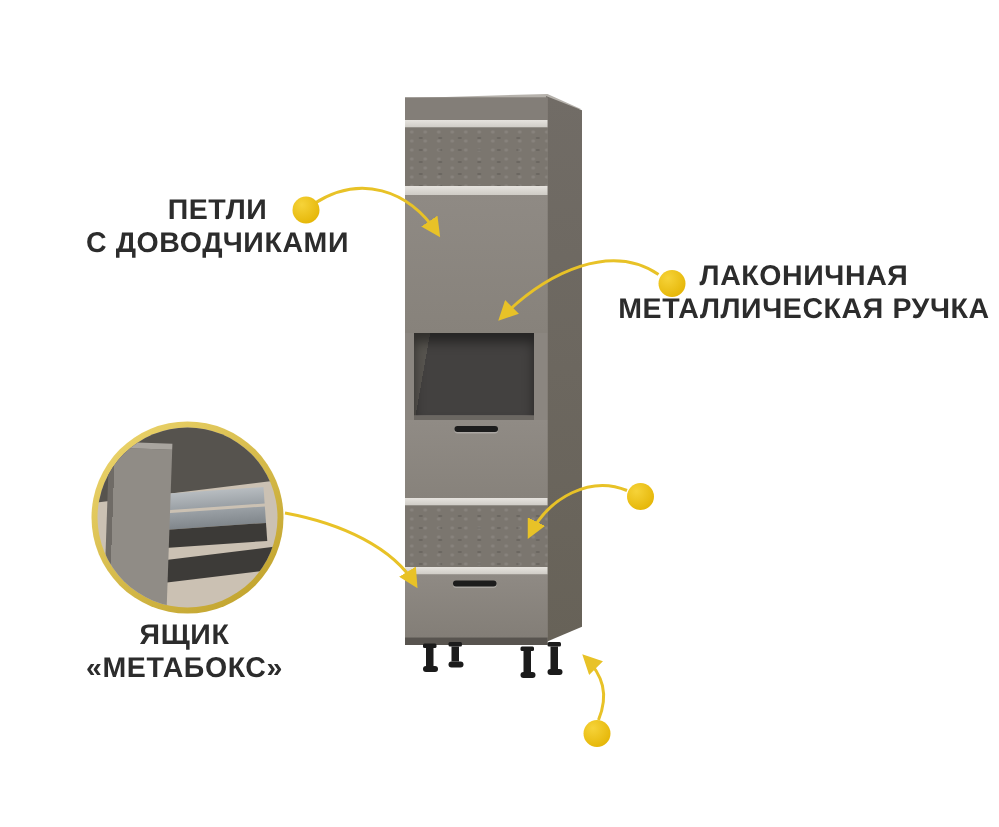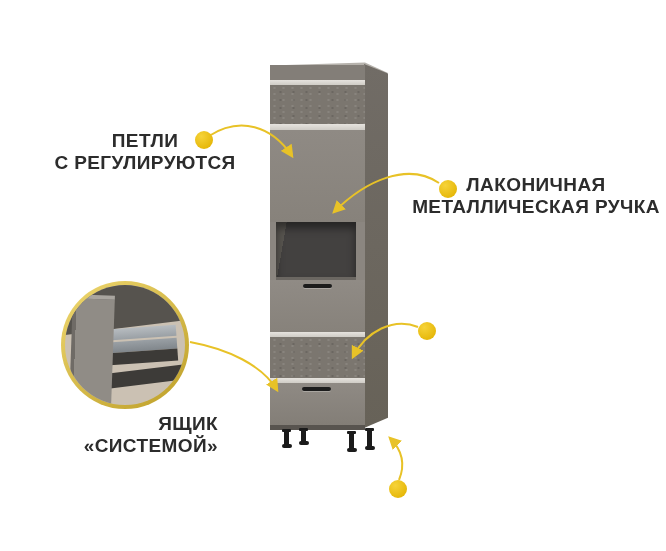--- a/index.html
+++ b/index.html
@@ -102,21 +102,21 @@
   }
 
   
   .label{
     position:absolute;color:var(--text);font-size:19px;line-height:22px;
     letter-spacing:0.4px;text-align:center;white-space:nowrap;
   }
   .lab-hinges{left:50px;top:130px;width:190px;}
   .lab-handle{left:410px;top:174px;width:252px;}
   .lab-decor{left:418px;top:314px;width:124px;}
-  .lab-drawer{left:28px;top:413px;width:190px;text-align:right;}
+  .lab-drawer{left:28px;top:413px;width:190px;}
   .lab-legs{left:188px;top:477px;width:300px;}
 
   svg.overlay{position:absolute;left:0;top:0;pointer-events:none;}
 </style>
 </head>
 <body>
 
 <div class="canvas">
 
   <div>
@@ -160,32 +160,32 @@
         <div class="ins-rail1"></div>
         <div class="ins-rail2"></div>
         <div class="ins-railbase"></div>
       </div>
       <div class="ins-panel"></div>
     </div>
   </div>
 
   <div class="label lab-hinges">
     <div>ПЕТЛИ</div>
-    <div>С РЕГУЛИРУЮТСЯ</div>
+    <div>С ДОВОДЧИКАМИ</div>
   </div>
 
   <div class="label lab-handle">
     <div>ЛАКОНИЧНАЯ</div>
     <div>МЕТАЛЛИЧЕСКАЯ РУЧКА</div>
   </div>
 
 
   <div class="label lab-drawer">
     <div>ЯЩИК</div>
-    <div>«СИСТЕМОЙ»</div>
+    <div>«МЕТАБОКС»</div>
   </div>
 
 
   <svg class="overlay" width="666" height="551" viewBox="0 0 666 551">
     <defs>
       <radialGradient id="dotGrad" cx="35%" cy="30%" r="75%">
         <stop offset="0%" stop-color="#f6d339"></stop>
         <stop offset="100%" stop-color="#e5b607"></stop>
       </radialGradient>
       <marker id="ah" viewBox="0 0 10 10" refX="8" refY="5" markerWidth="6.5" markerHeight="6.5" orient="auto-start-reverse">

